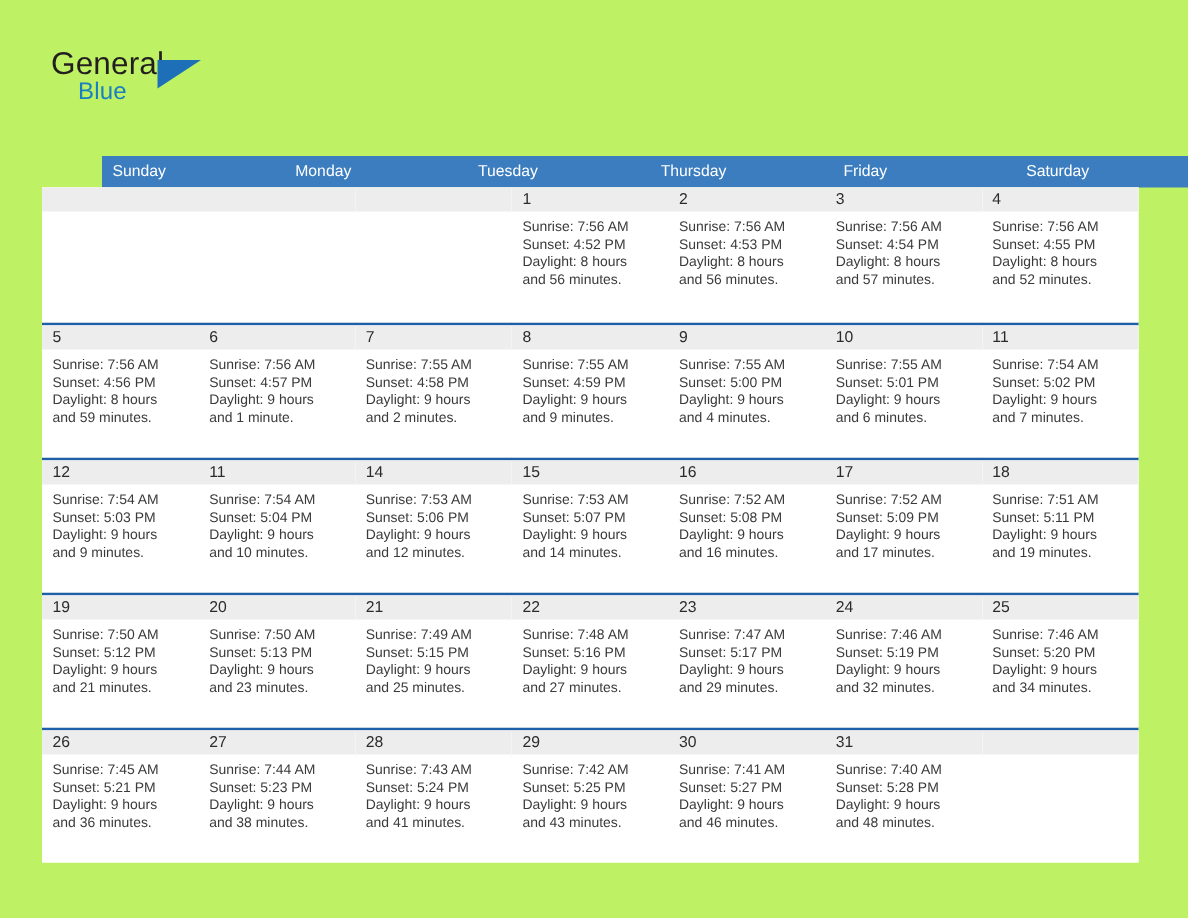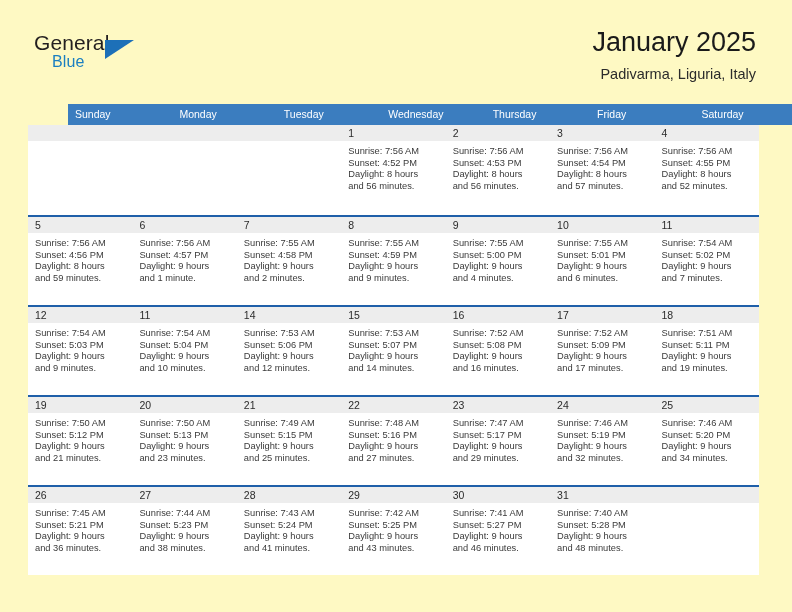--- a/index.html
+++ b/index.html
@@ -6,21 +6,21 @@
   html, body {
     margin: 0; padding: 0;
     width: 792px; height: 612px;
     background: #ffffff;
     font-family: "Liberation Sans", sans-serif;
     -webkit-font-smoothing: antialiased;
   }
   #page {
     position: relative;
     width: 792px; height: 612px;
-    background: #fef9c3;
+    background: #bef264;
     overflow: hidden;
     text-decoration: underline;
   }
 
   
   .header {
     position: absolute;
     left: 28px; top: 26px;
     width: 732px; height: 72px;
   }
@@ -140,32 +140,27 @@
 <body>
 
 <div id="page">
 
   <div class="header">
     <div class="brand">
       <span class="brand-general">General</span>
       <span class="brand-flag"></span>
       <span class="brand-blue">Blue</span>
     </div>
-    <div class="title-block">
-      <h1 class="cal-title">January 2025</h1>
-      <div class="cal-subtitle">Padivarma, Liguria, Italy</div>
-    </div>
   </div>
 
   <div class="calendar">
     <div class="weekday-row" id="weekday-row">
         <div class="weekday">Sunday</div>
         <div class="weekday">Monday</div>
         <div class="weekday">Tuesday</div>
-        <div class="weekday">Wednesday</div>
         <div class="weekday">Thursday</div>
         <div class="weekday">Friday</div>
         <div class="weekday">Saturday</div>
       </div>
     <div id="calendar-body">
         <div class="week-row">
           <div class="day-cell empty">
             <div class="daynum-band">
               <span class="daynum"></span>
             </div>

